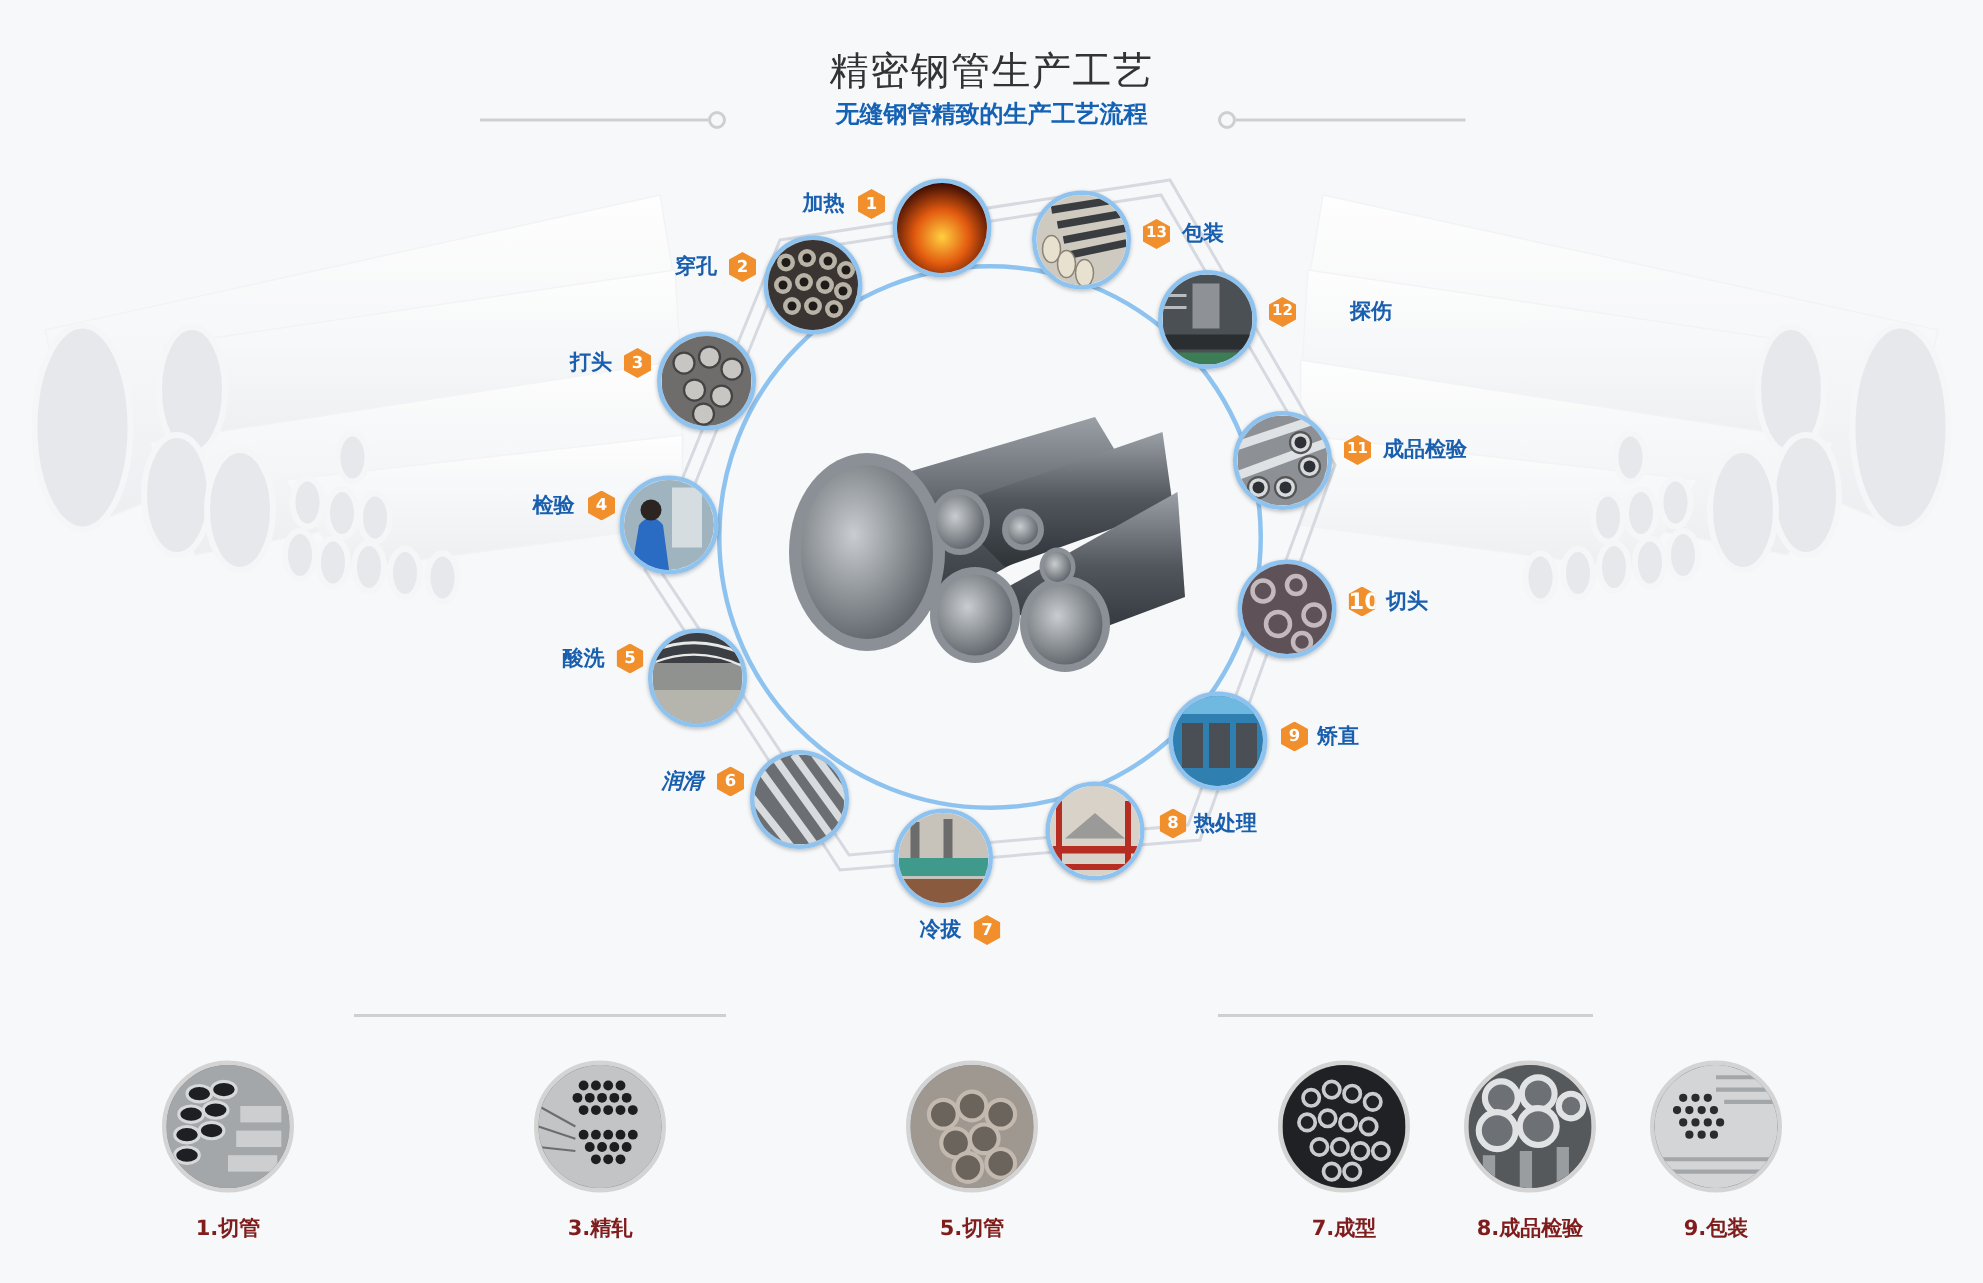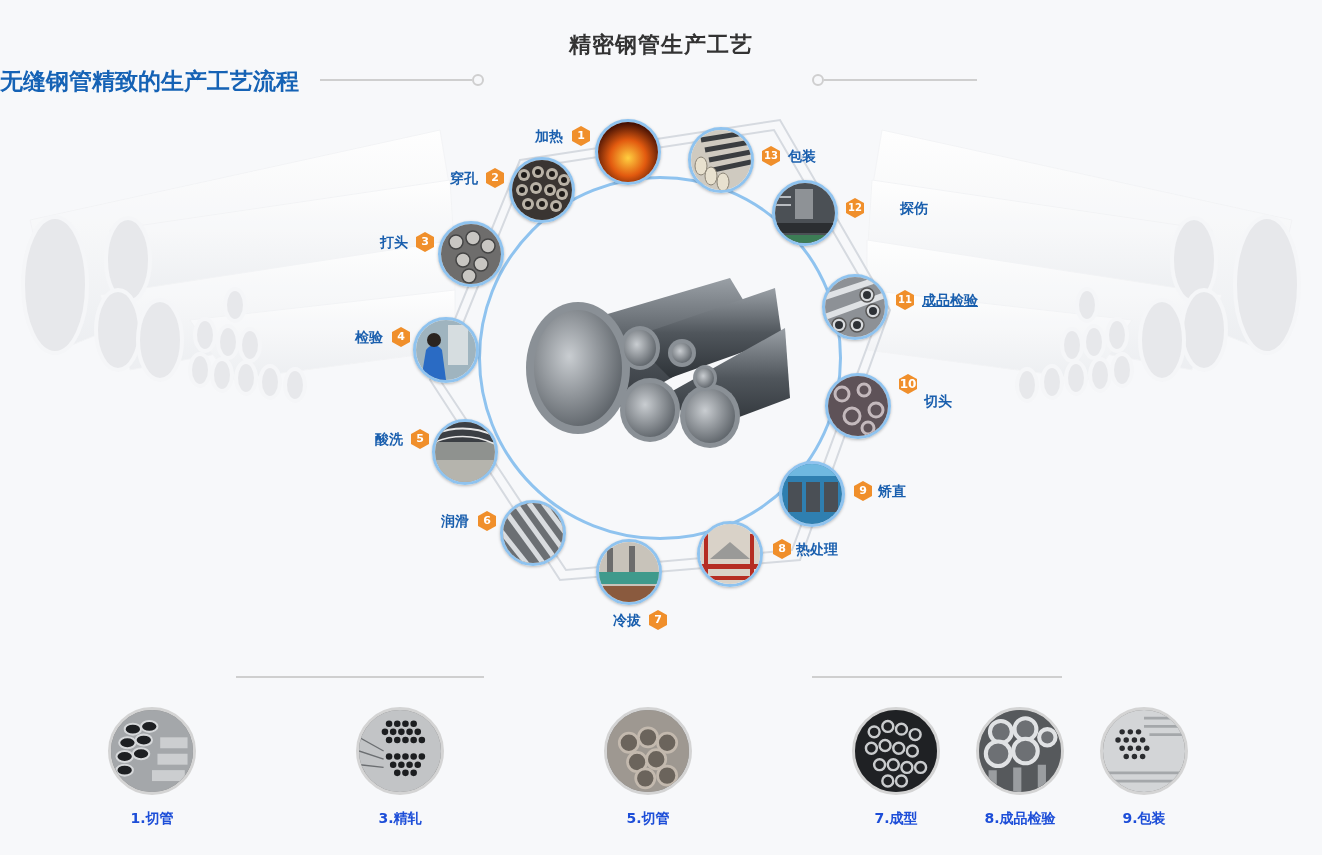--- a/index.html
+++ b/index.html
@@ -11,25 +11,25 @@
   }
   .stage { position: absolute; left: 0; top: 0; width: 1322px; height: 855px; }
 
   
   .bg-pipes { position: absolute; top: 120px; width: 460px; height: 300px; opacity: .9; }
   .bg-pipes.left { left: 0; }
   .bg-pipes.right { right: 0; transform: scaleX(-1); }
 
   .title-main {
     position: absolute; left: 0; width: 100%; top: 30px; text-align: center;
-    font-size: 22px; font-weight: bold; color: #333; letter-spacing: 1px;
+    font-size: 26px; font-weight: normal; color: #333; letter-spacing: 1px;
   }
   .title-sub {
-    position: absolute; left: 0; width: 100%; top: 66px; text-align: left;
-    font-size: 23px; font-weight: bold; color: #1562b5;
+    position: absolute; left: 0; width: 100%; top: 66px; text-align: center;
+    font-size: 16px; font-weight: bold; color: #1562b5;
   }
   .rule { position: absolute; height: 2px; background: #cfcfcf; }
   .rule-dot {
     position: absolute; width: 12px; height: 12px; border-radius: 50%;
     border: 2px solid #cfcfcf; background: #f7f8fa;
   }
 
   .ring {
     position: absolute; left: 478px; top: 176px; width: 364px; height: 364px;
     border-radius: 50%; border: 3px solid #8fc3ef;
@@ -62,21 +62,21 @@
   }
   .step {
     position: absolute; top: 707px; width: 90px; text-align: center;
   }
   .step .disc {
     width: 88px; height: 88px; border-radius: 50%; margin: 0 auto;
     border: 3px solid #d4d4d4; overflow: hidden; background: #888;
   }
   .step .disc svg { width: 100%; height: 100%; }
   .step .cap {
-    margin-top: 15px; font-size: 14px; font-weight: bold; color: #1d4ed8;
+    margin-top: 15px; font-size: 14px; font-weight: bold; color: #7f1d1d;
   }
 </style>
 </head>
 <body>
 
 <div class="stage">
 
   <svg class="bg-pipes left" viewBox="0 0 460 300">
     <defs>
       <linearGradient id="pg" x1="0" y1="0" x2="0" y2="1">
@@ -269,21 +269,21 @@
         <g stroke="#d9dcdf" stroke-width="5">
           <line x1="0" y1="5" x2="40" y2="60"></line>
           <line x1="12" y1="0" x2="55" y2="60"></line>
           <line x1="26" y1="0" x2="66" y2="55"></line>
           <line x1="40" y1="0" x2="70" y2="40"></line>
           <line x1="-10" y1="18" x2="28" y2="66"></line>
         </g>
       </svg>
   </div>
   <div class="badge" style="left:478px; top:511px;">6</div>
-  <div class="lbl" style="left:441px; top:512px;">润滑</div>
+  <div class="lbl" style="left:441px; top:512px;font-style:italic;">润滑</div>
 
   <div class="node" style="left:596px; top:539px;">
     <svg class="pic" viewBox="0 0 60 60">
         <rect width="60" height="60" fill="#c8c3ba"></rect>
         <rect y="30" width="60" height="12" fill="#3f9a8c"></rect>
         <rect y="44" width="60" height="16" fill="#8a5a3e"></rect>
         <rect x="8" y="6" width="6" height="24" fill="#6c6c6c"></rect>
         <rect x="30" y="4" width="6" height="26" fill="#6c6c6c"></rect>
       </svg>
   </div>
@@ -324,21 +324,21 @@
         <rect width="60" height="60" fill="#5e5258"></rect>
         <g fill="none" stroke="#c4b9bd" stroke-width="3">
           <circle cx="14" cy="18" r="7"></circle>
           <circle cx="36" cy="14" r="6"></circle>
           <circle cx="48" cy="34" r="7"></circle>
           <circle cx="24" cy="40" r="8"></circle>
           <circle cx="40" cy="52" r="6"></circle>
         </g>
       </svg>
   </div>
-  <div class="badge" style="left:899px; top:374px; font-size:12px;">10</div>
+  <div class="badge" style="left:899px; top:391px; font-size:15px;">10</div>
   <div class="lbl" style="left:924px; top:392px;">切头</div>
 
   <div class="node" style="left:822px; top:274px;">
     <svg class="pic" viewBox="0 0 60 60">
         <rect width="60" height="60" fill="#8d9196"></rect>
         <g stroke="#dfe2e5" stroke-width="6">
           <line x1="0" y1="20" x2="60" y2="0"></line>
           <line x1="0" y1="40" x2="60" y2="18"></line>
         </g>
         <g fill="#d8dbde" stroke="#555" stroke-width="1.5">
@@ -349,21 +349,21 @@
         </g>
         <g fill="#2d3136">
           <circle cx="42" cy="18" r="4"></circle>
           <circle cx="48" cy="34" r="4"></circle>
           <circle cx="14" cy="48" r="4"></circle>
           <circle cx="32" cy="48" r="4"></circle>
         </g>
       </svg>
   </div>
   <div class="badge" style="left:896px; top:290px; font-size:10px;">11</div>
-  <div class="lbl" style="left:922px; top:291px;text-decoration:underline;">成品检验</div>
+  <div class="lbl" style="left:922px; top:291px;">成品检验</div>
 
   <div class="node" style="left:772px; top:180px;">
     <svg class="pic" viewBox="0 0 60 60">
         <rect width="60" height="60" fill="#4b5055"></rect>
         <rect x="20" y="6" width="18" height="30" fill="#8e9296"></rect>
         <rect y="40" width="60" height="10" fill="#2b2e31"></rect>
         <rect y="52" width="60" height="8" fill="#3c7d55"></rect>
         <g stroke="#b8bcc0" stroke-width="2">
           <line x1="0" y1="14" x2="16" y2="14"></line>
           <line x1="0" y1="22" x2="16" y2="22"></line>

